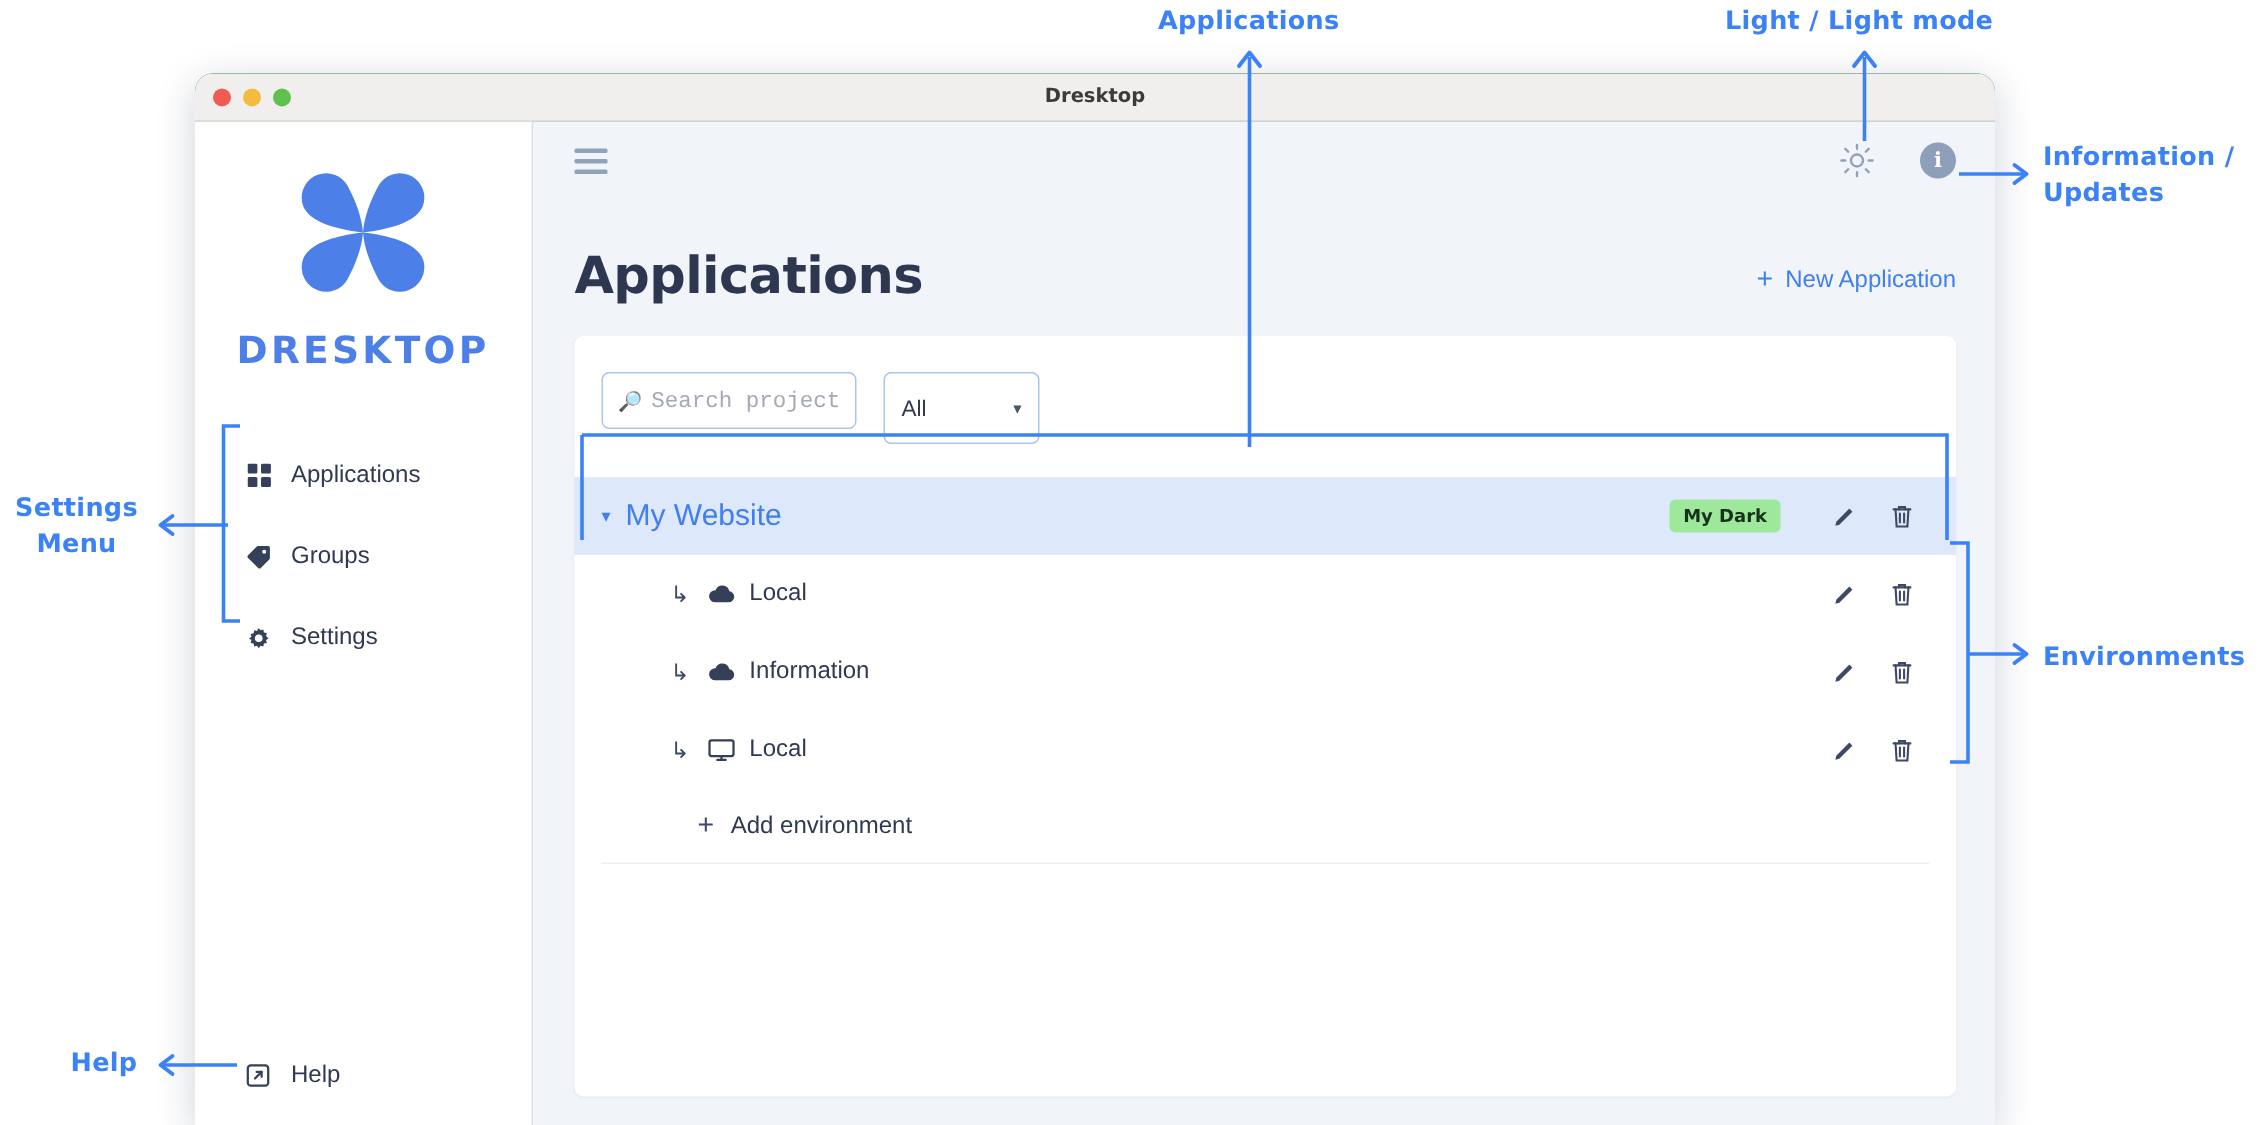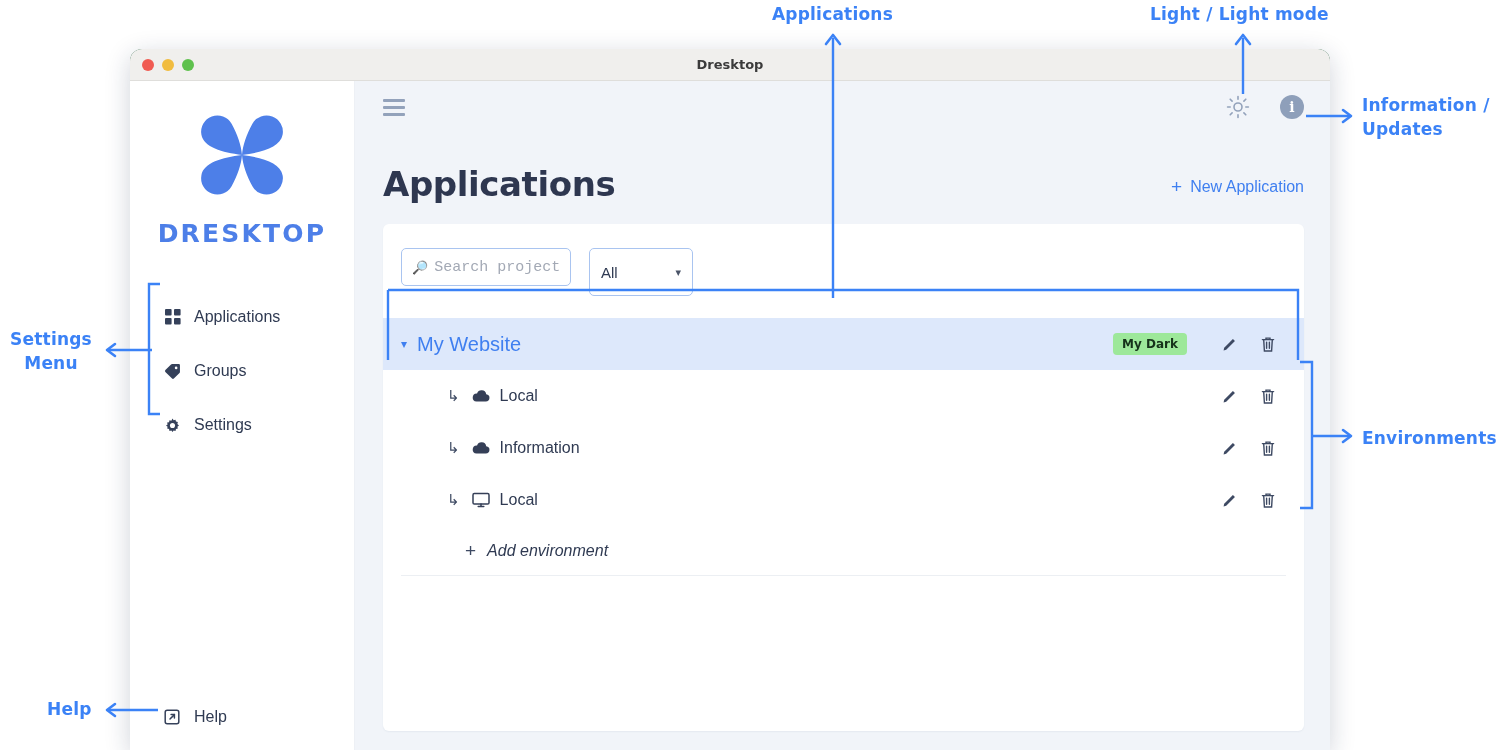--- a/index.html
+++ b/index.html
@@ -256,21 +256,21 @@
   #add-env {
     height: 50px;
     display: flex; align-items: center;
     padding-left: 64px;
     gap: 11px;
     cursor: pointer;
     border-bottom: 1px solid #eceff3;
     margin: 0 18px;
   }
   #add-env .plus { font-size: 19px; color: #3e4a63; line-height: 1; }
-  #add-env .lbl { font-size: 16px; color: #2f3a52; font-style: italic; }
+  #add-env .lbl { font-size: 16px; color: #2f3a52; }
 </style>
 </head>
 <body>
 
 <div id="root">
 
   <div id="window">
 
     <div id="titlebar">
       <div class="traffic">

